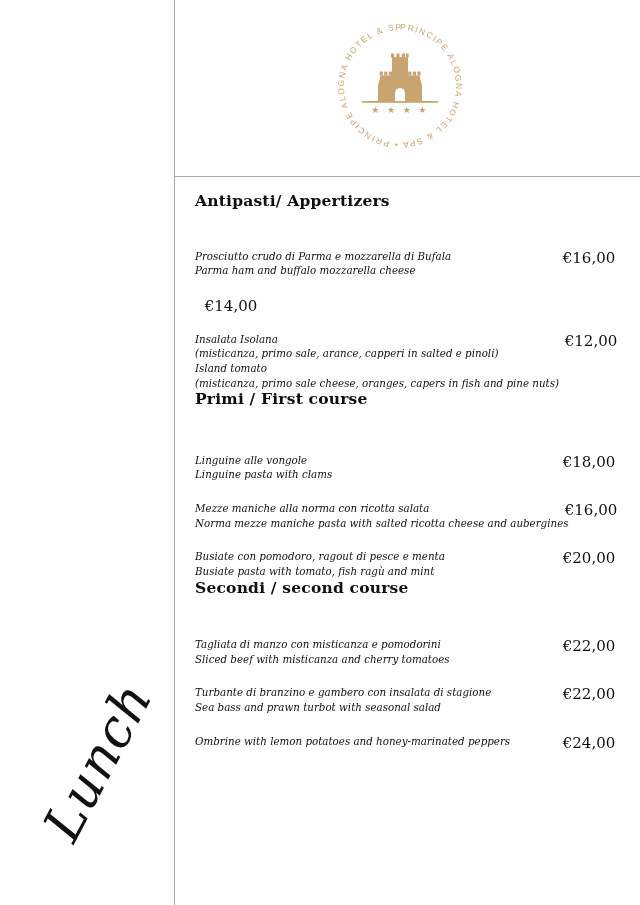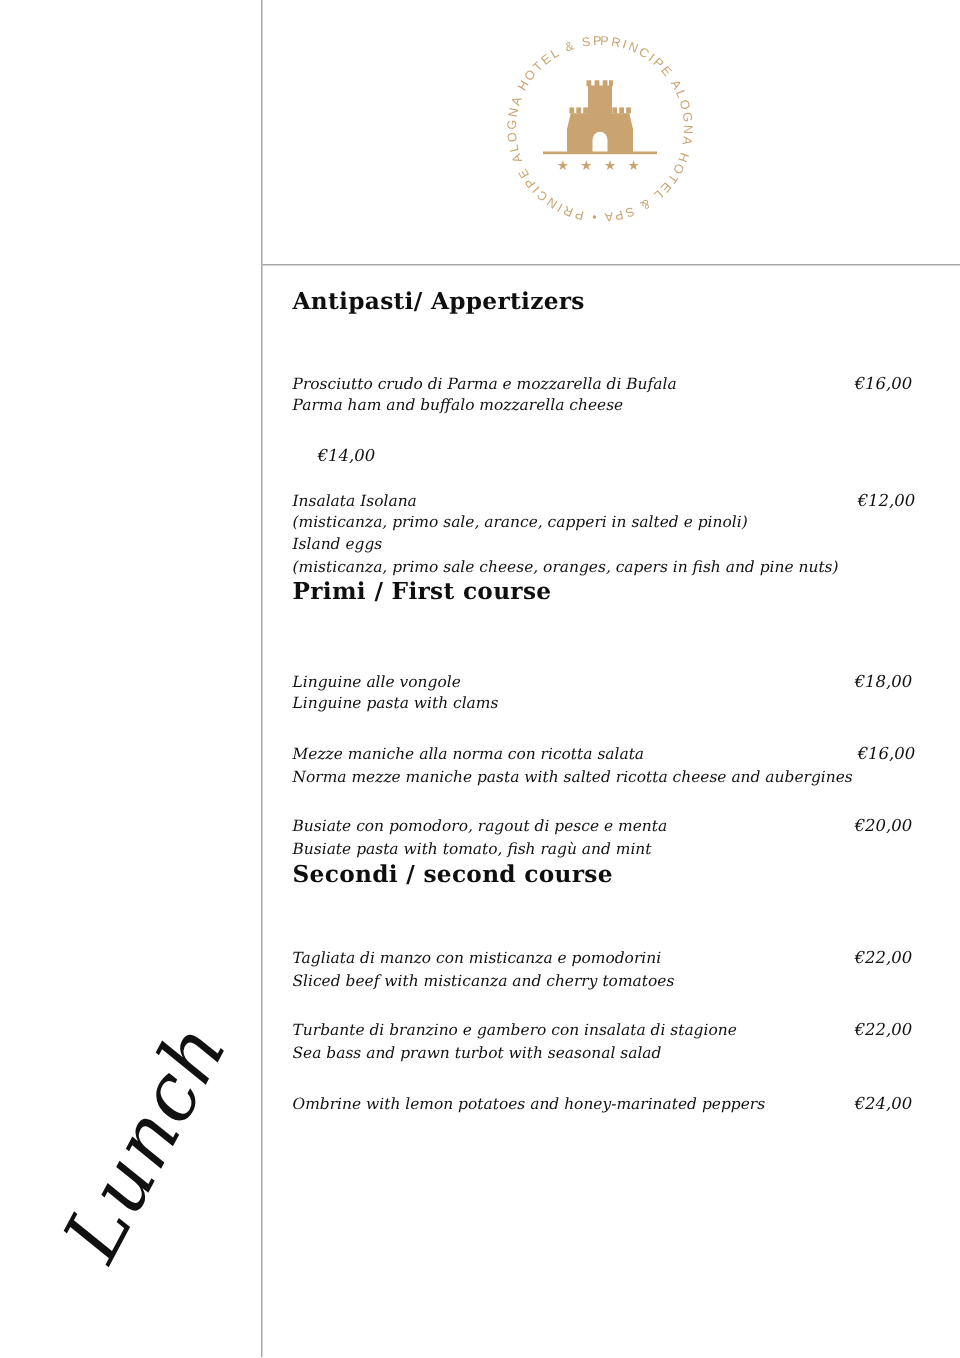--- a/index.html
+++ b/index.html
@@ -116,23 +116,22 @@
     font-size: 10.3px;
     line-height: 1.42;
     color: #101010;
     white-space: nowrap;
   }
   .price {
     flex: 0 0 auto;
     width: 72px;
     text-align: center;
     font-family: "DejaVu Serif", "Liberation Serif", serif;
-    font-style: italic;
     font-weight: 400;
-    font-size: 11px;
+    font-size: 15px;
     color: #101010;
     white-space: nowrap;
   }
 </style>
 </head>
 <body>
 
 <div id="page">
 
   <div class="v-rule"></div>
@@ -197,21 +196,21 @@
       </div>
 
       <div class="item" style="margin-bottom:17px;">
         <div class="price">€14,00</div>
       </div>
 
       <div class="item">
         <div class="item-lines">
           <div class="line">Insalata Isolana</div>
           <div class="line">(misticanza, primo sale, arance, capperi in salted e pinoli)</div>
-          <div class="line">Island eggs</div>
+          <div class="line">Island tomato</div>
           <div class="line">(misticanza, primo sale cheese, oranges, capers in fish and pine nuts)</div>
         </div>
         <div class="price">€12,00</div>
       </div>
     </div>
 
     <div class="section sec-primi">
       <div class="section-title">Primi / First course</div>
 
       <div class="item">

